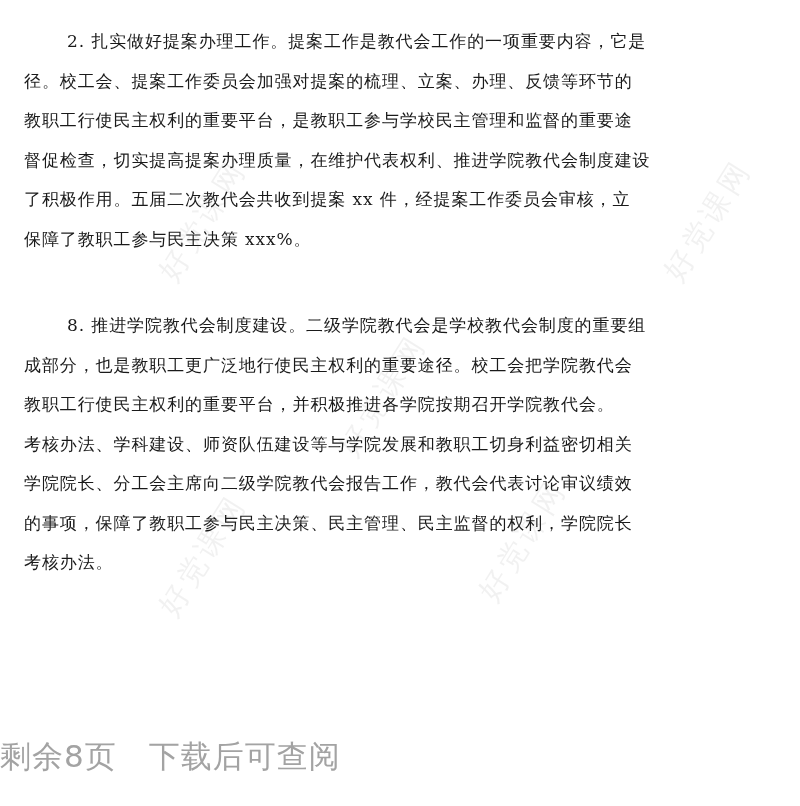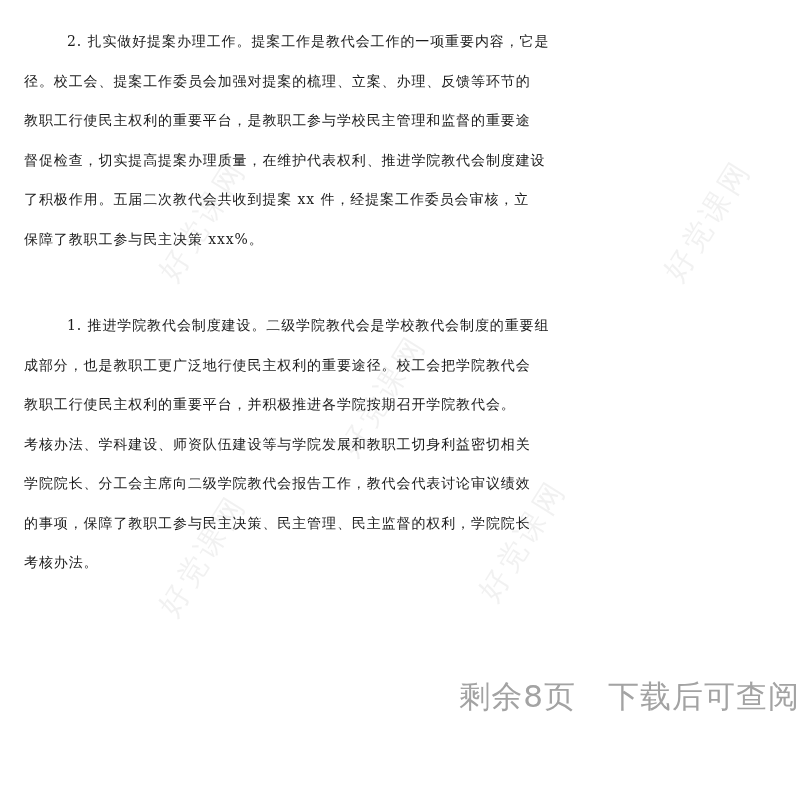--- a/index.html
+++ b/index.html
@@ -1,28 +1,28 @@
 <!DOCTYPE html>
 <html><head>
 <meta charset="utf-8">
 <style>
   html, body { margin:0; padding:0; background:#ffffff; }
   body { width:800px; height:806px; position:relative; overflow:hidden;
          font-family: "DejaVu Serif", "Liberation Serif", serif; color:#1a1a1a; }
   .page { position:absolute; left:0; top:0; width:800px; height:806px; }
-  .para { position:absolute; left:24px; width:728px; font-size:14px;
+  .para { position:absolute; left:24px; width:728px; font-size:17px;
           line-height:39.5px; letter-spacing:0.9px; text-align:justify; }
   .para .line { display:block; white-space:nowrap; height:39.5px; }
   .para .line.first { text-indent:43px; }
   #p1 { top:22px; }
   #p2 { top:306px; }
   .watermark { position:absolute; font-family:"DejaVu Sans", sans-serif; font-size:30px;
                color:rgba(0,0,0,0.055); transform:rotate(-58deg); white-space:nowrap;
                letter-spacing:4px; pointer-events:none; }
-  .footer-note { position:absolute; left:0; width:800px; top:676px; text-align:right;
+  .footer-note { position:absolute; left:0; width:800px; top:736px; text-align:left;
                  font-family:"DejaVu Sans", sans-serif; font-size:31px; color:#a3a3a3;
                  letter-spacing:1px; }
   .footer-note .gap { display:inline-block; width:32px; }
 </style>
 </head>
 <body>
 
 <div class="page">
 
   <div class="watermark" style="left:135px;top:200px;">好党课网</div>
@@ -34,21 +34,21 @@
   <div class="para" id="p1">
     <span class="line first">2. 扎实做好提案办理工作。提案工作是教代会工作的一项重要内容，它是</span>
     <span class="line">径。校工会、提案工作委员会加强对提案的梳理、立案、办理、反馈等环节的</span>
     <span class="line">教职工行使民主权利的重要平台，是教职工参与学校民主管理和监督的重要途</span>
     <span class="line">督促检查，切实提高提案办理质量，在维护代表权利、推进学院教代会制度建设</span>
     <span class="line">了积极作用。五届二次教代会共收到提案 xx 件，经提案工作委员会审核，立</span>
     <span class="line">保障了教职工参与民主决策 xxx%。</span>
   </div>
 
   <div class="para" id="p2">
-    <span class="line first">1. 推进学院教代会制度建设。二级学院教代会是学校教代会制度的重要组</span>
+    <span class="line first">8. 推进学院教代会制度建设。二级学院教代会是学校教代会制度的重要组</span>
     <span class="line">成部分，也是教职工更广泛地行使民主权利的重要途径。校工会把学院教代会</span>
     <span class="line">教职工行使民主权利的重要平台，并积极推进各学院按期召开学院教代会。</span>
     <span class="line">考核办法、学科建设、师资队伍建设等与学院发展和教职工切身利益密切相关</span>
     <span class="line">学院院长、分工会主席向二级学院教代会报告工作，教代会代表讨论审议绩效</span>
     <span class="line">的事项，保障了教职工参与民主决策、民主管理、民主监督的权利，学院院长</span>
     <span class="line">考核办法。</span>
   </div>
 
   <div class="footer-note">
     <span>剩余8页</span><span class="gap"></span><span>下载后可查阅</span>

